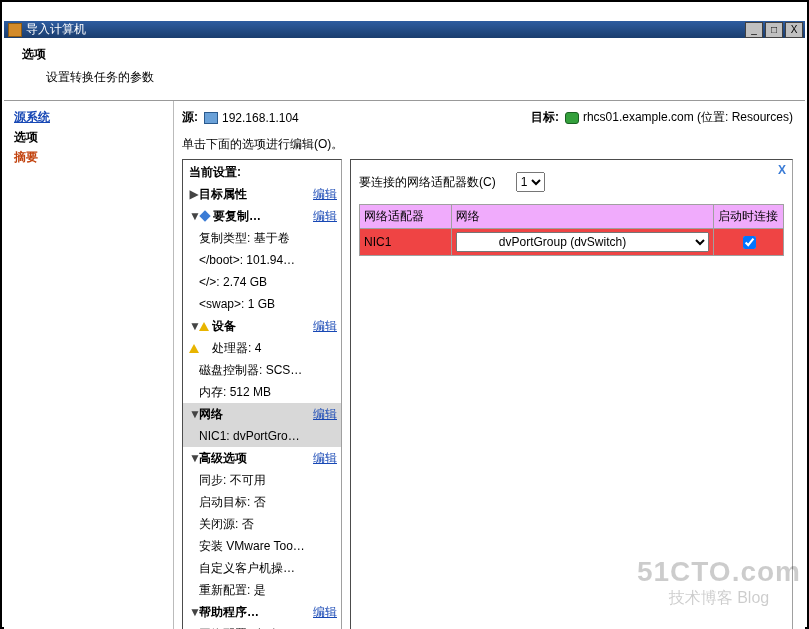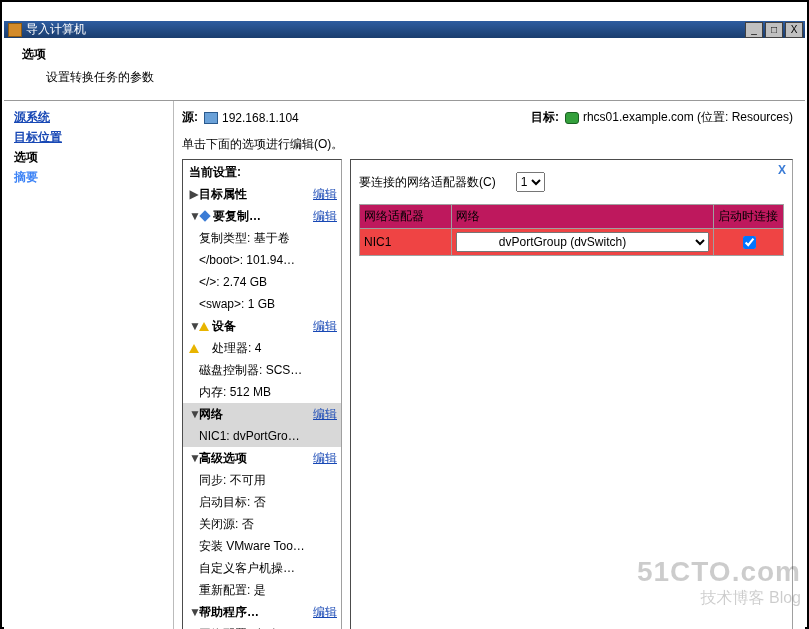--- a/index.html
+++ b/index.html
@@ -10,21 +10,21 @@
 .titlebar-icon { width: 14px; height: 14px; background: #d38b2a; border: 1px solid #8a5a15; margin-right: 4px; }
 .titlebar-text { color: #fff; flex: 1; }
 .winbtn { width: 18px; height: 16px; background: #c0c0c0; border: 1px solid #404040; margin-left: 2px; display: flex; align-items: center; justify-content: center; font-family: Arial; font-size: 10px; color: #000; line-height: 1; }
 .header-strip { padding: 8px 12px 14px 18px; border-bottom: 1px solid #999; background:#fff; }
 .header-title { font-weight: bold; margin-bottom: 6px; }
 .header-sub { margin-left: 24px; }
 .body { flex: 1; display: flex; background:#fff; }
 .left-nav { width: 170px; border-right: 1px solid #bbb; padding: 8px 10px; }
 .left-nav a { color: #1848b5; text-decoration: underline; display: block; margin-bottom: 3px; cursor: pointer; font-weight: bold; }
 .left-nav .plain { color: #000; text-decoration: none; font-weight: bold; }
-.left-nav .plain2 { color: #3b82f6; text-decoration: none; }
+.left-nav .plain2 { color: #c2410c; text-decoration: none; }
 .right-area { flex: 1; padding: 8px 12px 8px 8px; display: flex; flex-direction: column; }
 .src-dst { display: flex; align-items: center; margin-bottom: 10px; }
 .label-bold { font-weight: bold; margin-right: 6px; }
 .inline-icon { width: 14px; height: 12px; display: inline-block; margin-right: 4px; vertical-align: middle; }
 .server-icon { background: #6aa1d8; border: 1px solid #2a5a8e; }
 .target-icon { background: #34a03c; border: 1px solid #1a6022; border-radius: 3px; }
 .hint-line { margin-bottom: 6px; }
 .panels { flex: 1; display: flex; gap: 8px; }
 .tree-panel { width: 160px; border: 1px inset #a0a0a0; background: #fff; overflow: hidden; padding: 2px 0; }
 .tree-panel .hdr { font-weight: bold; padding: 2px 6px; }
@@ -37,24 +37,24 @@
 .arrow { width: 10px; display: inline-block; text-align: center; color: #444; }
 .blue-diamond { display:inline-block; width:8px; height:8px; background:#3a7bd5; transform: rotate(45deg); margin:0 4px 0 2px; }
 .warn-tri { display:inline-block; width:0; height:0; border-left:5px solid transparent; border-right:5px solid transparent; border-bottom:9px solid #e8b400; margin-right:3px; position:relative; }
 .detail-panel { flex: 1; border: 1px inset #a0a0a0; background: #fff; padding: 6px 8px; position: relative; }
 .close-x { position: absolute; top: 3px; right: 3px; width: 14px; height: 14px; color: #3a7bd5; font-weight: bold; text-align: center; line-height: 14px; cursor: pointer; }
 .nic-count-row { display: flex; align-items: center; margin: 6px 0 12px 0; gap: 12px; }
 .nic-count-row .sel { margin-left: 8px; }
 select.small { font-size: 12px; height: 20px; }
 .nic-table { width: 100%; border-collapse: collapse; }
 .nic-table th, .nic-table td { border: 1px solid #a0a0a0; padding: 3px 4px; text-align: left; background:#ef4444; }
-.nic-table th { background: #be185d; font-weight: normal; }
+.nic-table th { background: #f0abfc; font-weight: normal; }
 .nic-table td.chk { text-align: center; width: 70px; }
 .nic-table td .netsel { width: 100%; font-size: 12px; height: 20px; padding-left: 38px; }
-.watermark { position: absolute; right: 6px; bottom: 18px; text-align: right; color: rgba(0,0,0,0.2); font-family: Arial; pointer-events:none; }
+.watermark { position: absolute; right: 6px; bottom: 18px; text-align: center; color: rgba(0,0,0,0.2); font-family: Arial; pointer-events:none; }
 .watermark .big { font-size: 28px; font-weight: bold; letter-spacing: 1px; }
 .watermark .sm { font-size: 16px; }
 </style>
 </head>
 <body>
 
 <div class="outer-frame">
 <div class="window">
 
   <div class="titlebar">
@@ -66,21 +66,20 @@
   </div>
 
   <div class="header-strip">
     <div class="header-title">选项</div>
     <div class="header-sub">设置转换任务的参数</div>
   </div>
 
   <div class="body">
     <div class="left-nav">
       <a>源系统</a>
-      <a>目标位置</a>
       <a class="plain">选项</a>
       <a class="plain2">摘要</a>
     </div>
 
     <div class="right-area">
       <div class="src-dst">
         <span class="label-bold">源:</span>
         <span class="inline-icon server-icon"></span>
         <span>192.168.1.104</span>
         <span style="flex:1"></span>

